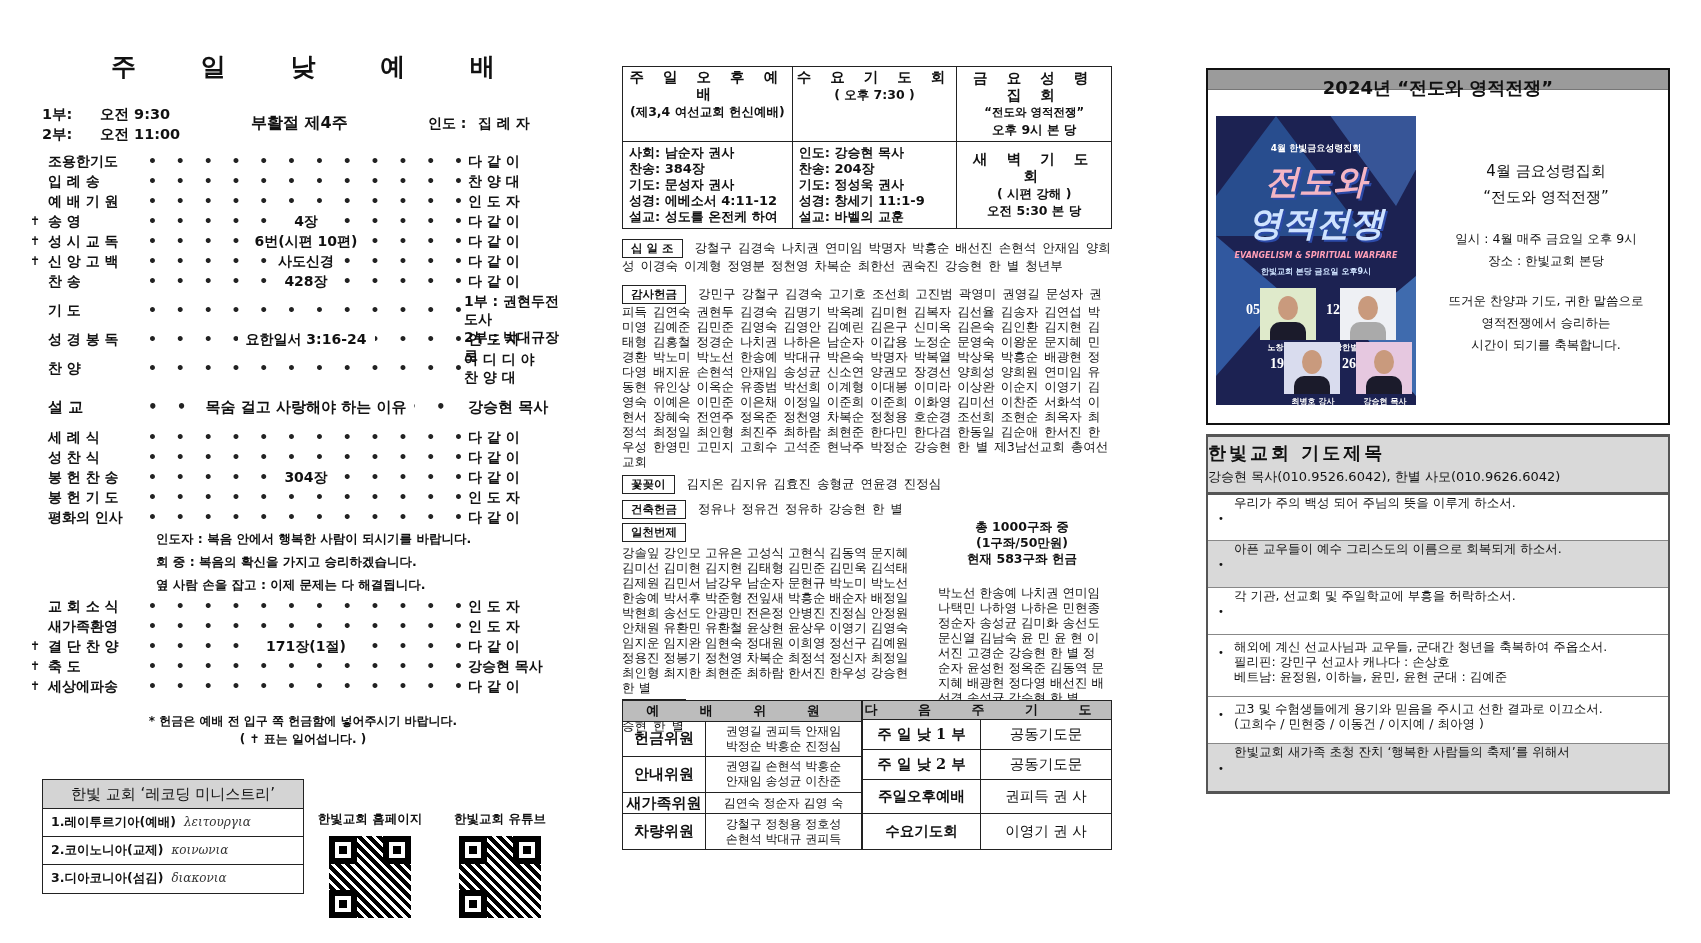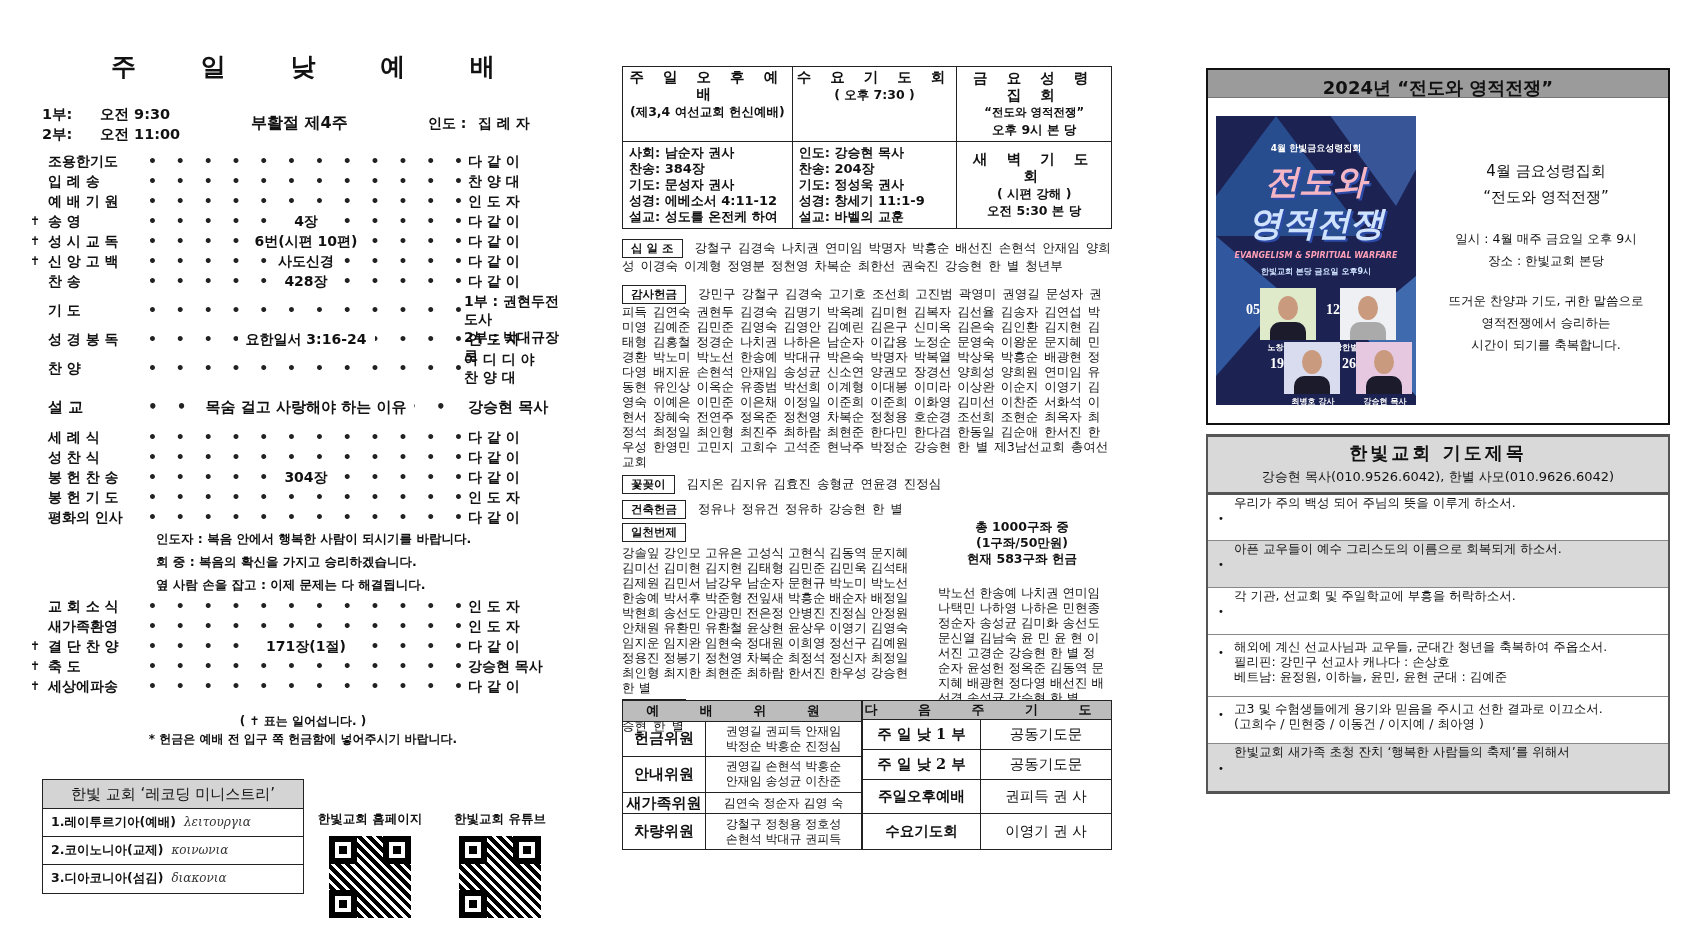--- a/index.html
+++ b/index.html
@@ -71,37 +71,37 @@
   .comm .role { font-weight: bold; font-family: "DejaVu Serif", serif; font-size: 15px; width: 83px; text-align: center; }
   .comm .members { text-align: center; font-size: 12px; line-height: 15px; padding: 1px 0; }
   .next { width: 250px; border-collapse: collapse; }
   .next td, .next th { border: 1.5px solid #222; }
   .next th { background: #bcbcbc; font-size: 13px; letter-spacing: 18px; height: 18px; }
   .next .svc { font-family: "DejaVu Serif", serif; font-weight: bold; font-size: 14.5px; text-align: center; width: 118px; margin-top: 31px; }
   .next .who { font-size: 14.5px; text-align: center; }
 
   
   .promo { position: absolute; left: 1206px; top: 68px; width: 464px; height: 357px; border: 2px solid #111; }
-  .promo .head { background: #9b9b9b; height: 28px; line-height: 36px; text-align: center; font-size: 18px; font-weight: bold; border-bottom: 1px solid #777; }
+  .promo .head { background: #9b9b9b; height: 20px; line-height: 36px; text-align: center; font-size: 18px; font-weight: bold; border-bottom: 1px solid #777; }
   .poster { position: absolute; left: 8px; top: 46px; width: 200px; height: 289px; background: #1c2252; overflow: hidden; }
   .poster .tri { position:absolute; width:0; height:0; }
   .poster .sub { position: absolute; top: 26px; width: 100%; text-align:center; color:#fff; font-size: 9px; font-weight:bold; }
   .poster .title { position:absolute; top: 44px; width:100%; text-align:center; font-size: 34px; font-weight: bold; line-height: 42px; color: #f4b5c4; font-style: italic; text-shadow: 2px 2px 0 #2c4aa8; }
   .poster .title .l2 { color:#cfe3ff; }
   .poster .eng { position:absolute; top: 135px; width:100%; text-align:center; font-size: 8px; color:#ff9fb7; font-style: italic; font-weight:bold; }
   .poster .bar { position:absolute; top: 150px; left: 14px; right: 14px; height: 12px; font-size: 8px; line-height:12px; text-align:center; color:#cfe3ff; font-weight:bold; }
   .poster .spk { position:absolute; width: 56px; height: 52px; background: #dfe8cf; }
   .poster .spk .d { position:absolute; left:-14px; top: 14px; color:#fff; font-weight:bold; font-size: 14px; font-family: Liberation Serif, serif; }
   .poster .spk .face { position:absolute; left: 18px; top: 8px; width: 20px; height: 24px; border-radius: 50%; background:#c99a7d; }
   .poster .spk .body { position:absolute; left: 10px; bottom: 0; width: 36px; height: 18px; background:#1b1b2b; border-radius: 10px 10px 0 0; }
   .poster .spk .nm { position:absolute; top: 54px; left: -6px; width: 70px; text-align:center; color:#fff; font-size: 8px; font-weight:bold; }
   .promo .desc { position: absolute; left: 218px; top: 48px; width: 240px; text-align: center; font-size: 12.5px; line-height: 22px; }
   .promo .desc .t { font-size: 15px; line-height: 26px; margin-top: 40px; }
   .prayer { position: absolute; left: 1206px; top: 434px; width: 464px; border: 2px solid #555; border-top: 3px solid #555; border-bottom: 3px solid #555; }
-  .prayer .head { background: #d9d9d9; text-align: center; padding: 4px 0 6px; border-bottom: 3px solid #555; }
+  .prayer .head { background: #d9d9d9; text-align: left; padding: 4px 0 6px; border-bottom: 3px solid #555; }
   .prayer .head .t { font-size: 18px; font-weight: bold; letter-spacing: 3px; }
   .prayer .head .s { font-size: 13px; margin-top: 3px; }
   .prayer .item { font-size: 12.5px; line-height: 15px; padding: 0 10px 0 26px; position: relative; border-bottom: 1px solid #888; display:flex; flex-direction:column; justify-content:flex-start; }
   .prayer .item:last-child { border-bottom: none; }
   .prayer .item::before { content: "•"; position: absolute; left: 10px; top: 50%; transform: translateY(-50%); font-size: 10px; }
   .prayer .item.multi::before { top: 10px; transform: none; }
   .prayer .item.multi { justify-content: flex-start; padding-top: 4px; }
   .prayer .item.odd { background: #fff; }
   .prayer .item.even { background: #d9d9d9; }
 </style>
@@ -245,22 +245,22 @@
         <span class="who">강승현 목사</span>
       </div>
       <div class="row">
         <span class="stand">✝</span>
         <span class="name">세상에파송</span>
         <span class="dots">• • • • • • • • • • • • • • • • • • • • • • • •</span>
         <span class="who">다 같 이</span>
       </div>
     </div>
   <div class="notes">
+    <div>* 헌금은 예배 전 입구 쪽 헌금함에 넣어주시기 바랍니다.</div>
     <div>( ✝ 표는 일어섭니다. )</div>
-    <div>* 헌금은 예배 전 입구 쪽 헌금함에 넣어주시기 바랍니다.</div>
   </div>
 </div>
 
 <div class="ministry">
   <div class="head">한빛 교회 ‘레코딩 미니스트리’</div>
   <div class="item"><span>1.레이투르기아(예배)</span><span class="greek">λειτουργια</span></div>
   <div class="item"><span>2.코이노니아(교제)</span><span class="greek">κοινωνια</span></div>
   <div class="item"><span>3.디아코니아(섬김)</span><span class="greek">διακονια</span></div>
 </div>
 

